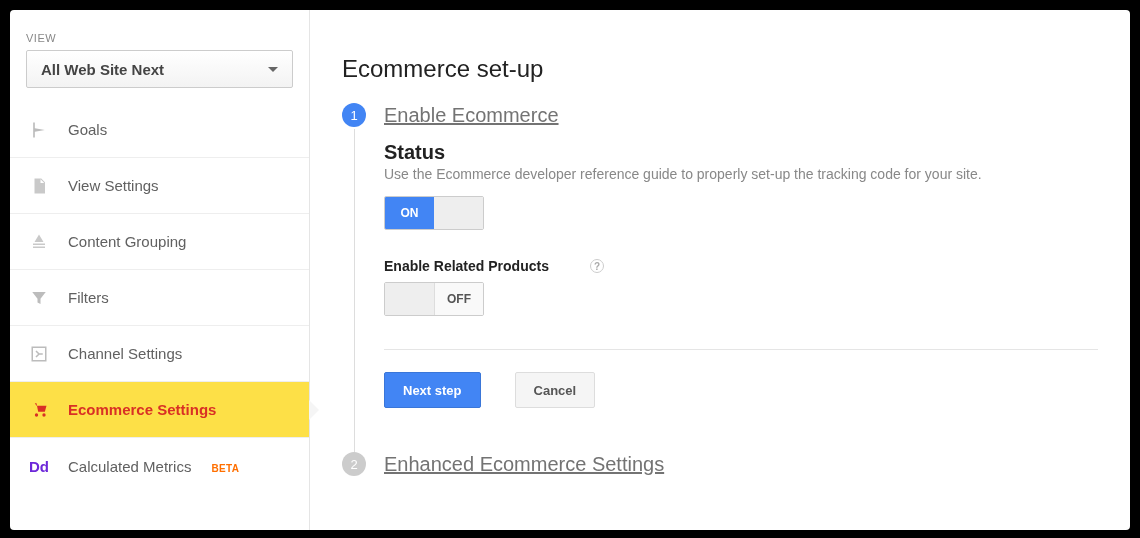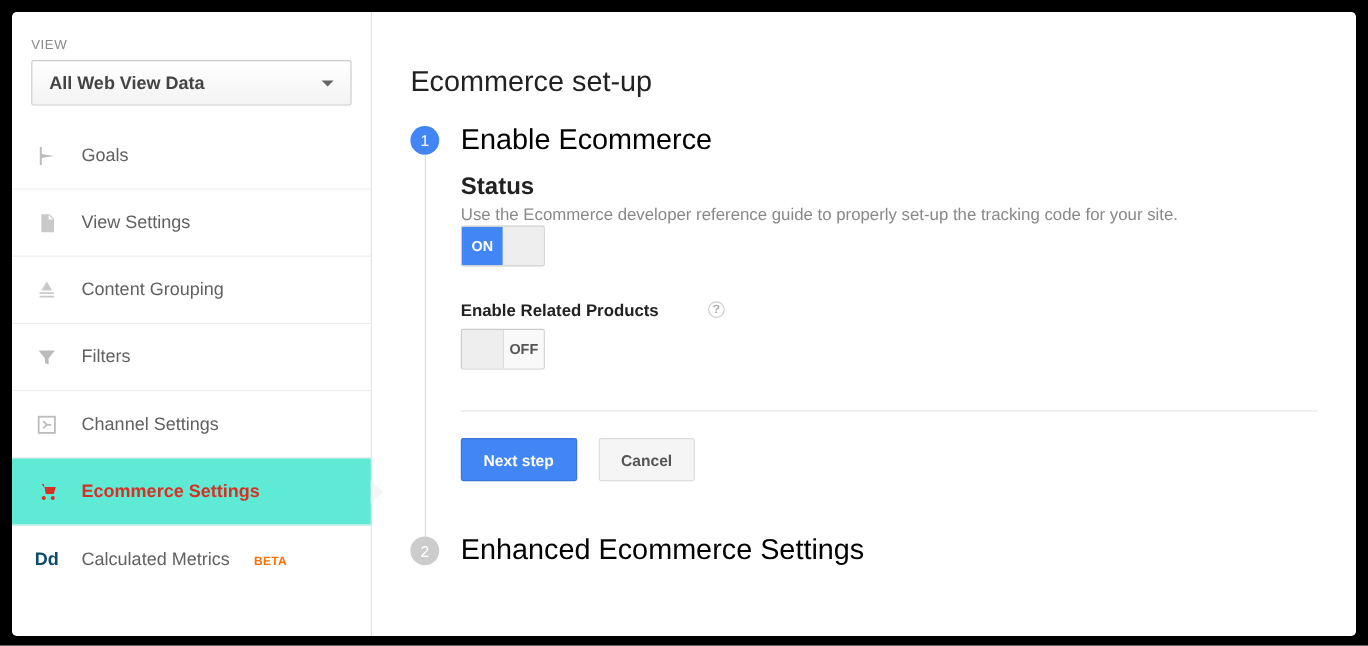--- a/index.html
+++ b/index.html
@@ -58,21 +58,21 @@
       align-items: center;
       height: 56px;
       padding: 0 18px;
       border-bottom: 1px solid #eee;
       font-size: 15px;
       color: #616161;
       cursor: pointer;
       position: relative;
     }
     .nav-item.active {
-      background: #5eead4;
+      background: #fde047;
       color: #d93025;
       font-weight: bold;
     }
     .nav-item.active::after {
       content: '';
       position: absolute;
       right: -10px;
       top: 50%;
       transform: translateY(-50%);
       width: 0; height: 0;
@@ -135,48 +135,49 @@
       color: #fff;
       display: flex;
       align-items: center;
       justify-content: center;
       font-size: 13px;
       margin-right: 18px;
       background: #4285f4;
     }
     .step-num.inactive { background: #ccc; }
     .step-title {
-      font-size: 24px;
-      color: #000000;
+      font-size: 20px;
+      color: #737373;
+      text-decoration: underline;
     }
     .step-body {
       padding-left: 14px;
       padding-bottom: 20px;
     }
     .section-label {
       font-weight: bold;
       font-size: 20px;
       color: #222;
       margin-bottom: 2px;
     }
     .help-text {
       color: #888;
       font-size: 14px;
-      margin-bottom: 2px;
+      margin-bottom: 14px;
     }
     .toggle {
       display: inline-flex;
       border: 1px solid #ccc;
       border-radius: 2px;
       overflow: hidden;
       height: 34px;
       cursor: pointer;
     }
     .toggle .half {
-      width: 34px;
+      width: 49px;
       display: flex;
       align-items: center;
       justify-content: center;
       font-size: 12px;
       font-weight: bold;
       background: #f5f5f5;
       color: #666;
     }
     .toggle.on .half.left {
       background: #4285f4;
@@ -210,21 +211,21 @@
       color: #aaa;
       display: inline-flex;
       align-items: center;
       justify-content: center;
       margin-left: 6px;
     }
     .divider {
       border-top: 1px solid #e5e5e5;
       margin: 30px 0 22px 0;
     }
-    .buttons { display: flex; gap: 18px; }
+    .buttons { display: flex; gap: 34px; }
     .btn {
       height: 36px;
       padding: 0 18px;
       border-radius: 2px;
       font-size: 13px;
       font-weight: bold;
       cursor: pointer;
       display: flex;
       align-items: center;
     }
@@ -240,21 +241,21 @@
     }
     .step2 { margin-top: 24px; }
   </style>
 </head>
 <body>
 
 <div class="window">
   <div class="sidebar">
     <div class="view-label">VIEW</div>
     <div class="view-select">
-      <span class="view-select-label">All Web View Data</span>
+      <span class="view-select-label">All Web Site Next</span>
       <span class="caret"></span>
     </div>
 
     <div class="nav-item">
       <span class="nav-icon">
         <svg width="20" height="20" viewBox="0 0 24 24">
             <path fill="currentColor" d="M5 3v18h2v-7l12-2-12-2V3z"></path>
           </svg>
       </span>
       <span>Goals</span>
@@ -300,21 +301,21 @@
     <div class="nav-item active">
       <span class="nav-icon">
         <svg width="20" height="20" viewBox="0 0 24 24">
             <path fill="currentColor" d="M7 4h2l2 10h8l2-7H9M9 20a2 2 0 100-4 2 2 0 000 4zm9 0a2 2 0 100-4 2 2 0 000 4z"></path>
           </svg>
       </span>
       <span>Ecommerce Settings</span>
     </div>
 
     <div class="nav-item" style="border-bottom:none">
-      <span class="nav-icon" style="font-weight:bold;font-size:15px;color:#0c4a6e">Dd</span>
+      <span class="nav-icon" style="font-weight:bold;font-size:15px;color:#6d28d9">Dd</span>
       <span class="nav-label-wrap">
         <span>Calculated Metrics</span>
         <span class="beta">BETA</span>
       </span>
     </div>
   </div>
 
   <div class="main">
     <h1 class="page-title">Ecommerce set-up</h1>
 

